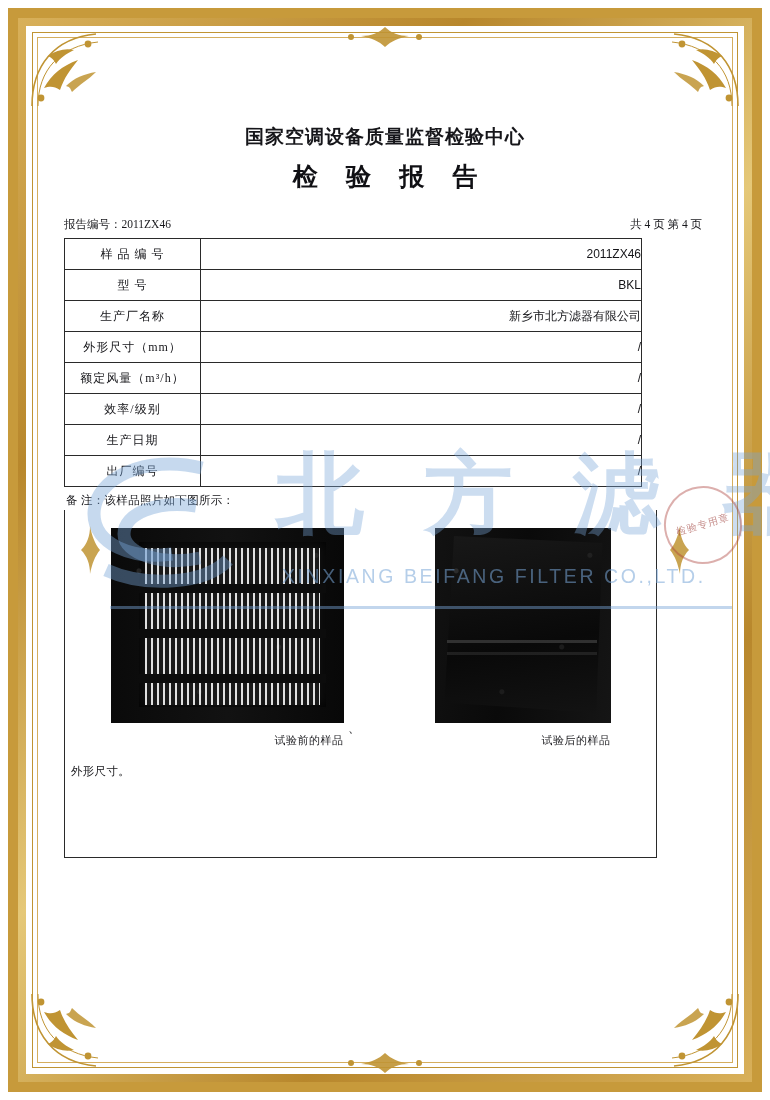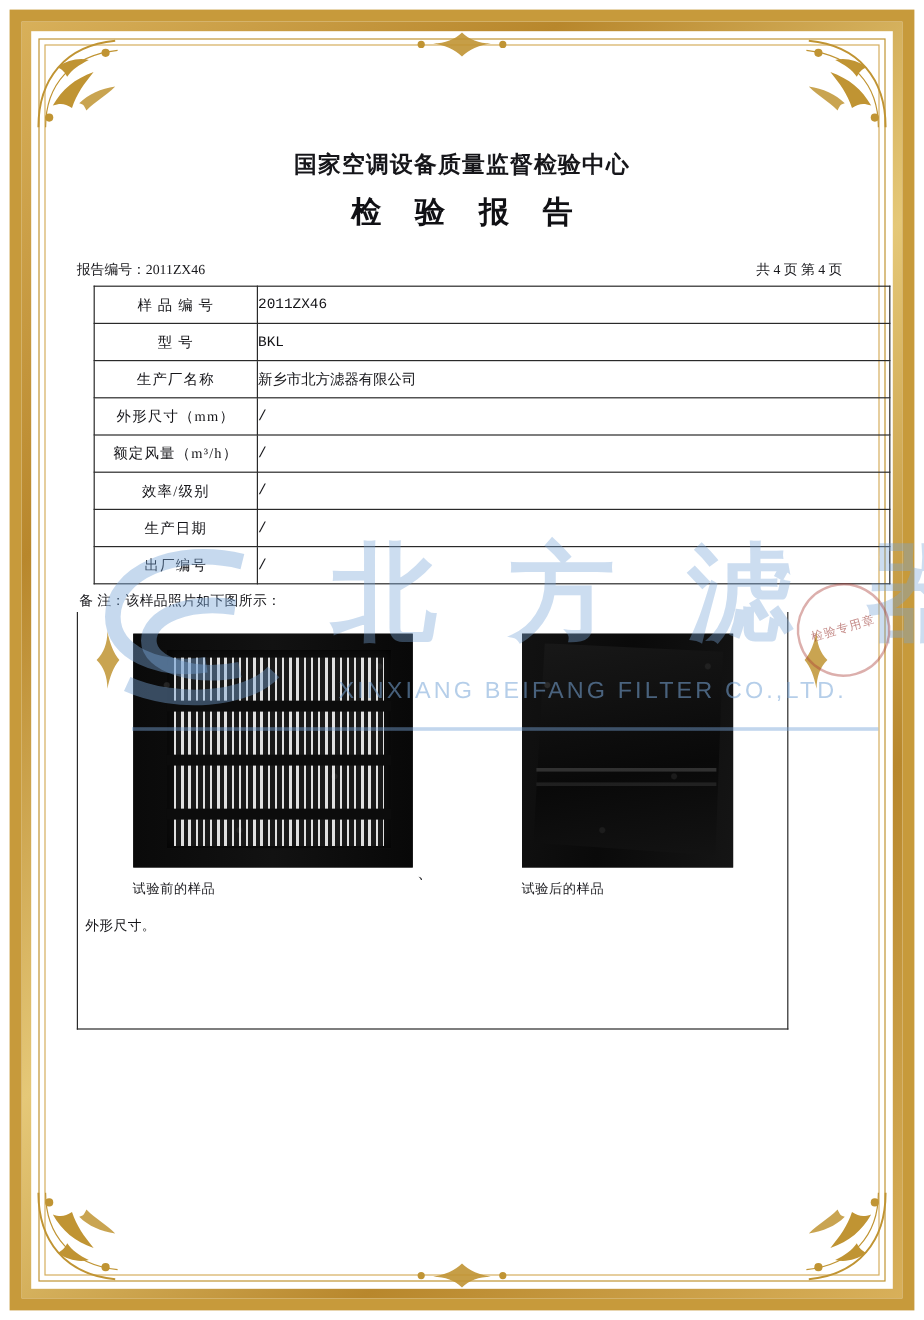--- a/index.html
+++ b/index.html
@@ -108,41 +108,42 @@
     color: #17171b;
     gap: 45px;
   }
   .meta-left { letter-spacing: 0px; }
   .meta-right { letter-spacing: 0px; }
 
   
   table.main-table {
     margin-top: 6px;
     border-collapse: collapse;
-    width: 664px;
-    margin-left: 16px;
+    width: 578px;
+    margin-left: 2px;
     table-layout: fixed;
   }
   table.main-table td {
     border: 1px solid #2a2a2a;
     height: 30px;
     font-size: 12px;
     color: #141418;
     padding: 0;
   }
   td.lbl {
     width: 135px;
     text-align: center;
     letter-spacing: 1px;
     font-size: 12.5px;
   }
   td.val {
     padding-left: 14px;
     font-size: 11.5px;
-    font-family: Liberation Mono, monospace;
+    font-family: Liberation Sans, sans-serif;
+    text-align: right;
   }
   td.section-head {
     text-align: center;
     font-size: 13px;
     letter-spacing: 7px;
     padding-left: 7px;
     height: 32px;
   }
   .remark-wrap {
     width: 593px;
@@ -170,21 +171,21 @@
   }
   .photo {
     width: 233px;
     height: 195px;
     position: relative;
     background: #0c0c0c;
     overflow: hidden;
   }
   .photo.two { width: 176px; }
   .photo-caption {
-    text-align: left;
+    text-align: right;
     font-size: 11px;
     margin-top: 10px;
     color: #1a1a1e;
     letter-spacing: 0.5px;
   }
   .cap-row {
     display: flex;
     justify-content: space-around;
   }
   .cap-one { width: 233px; position: relative;}

